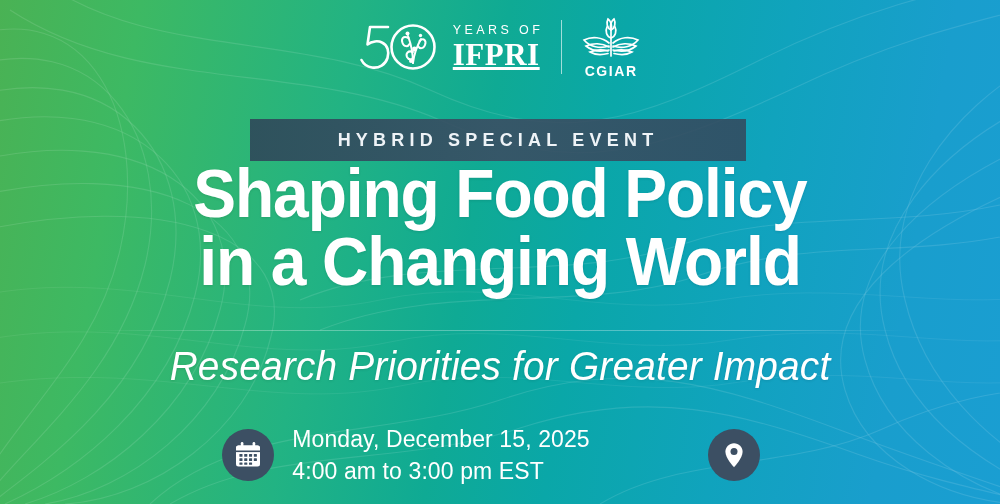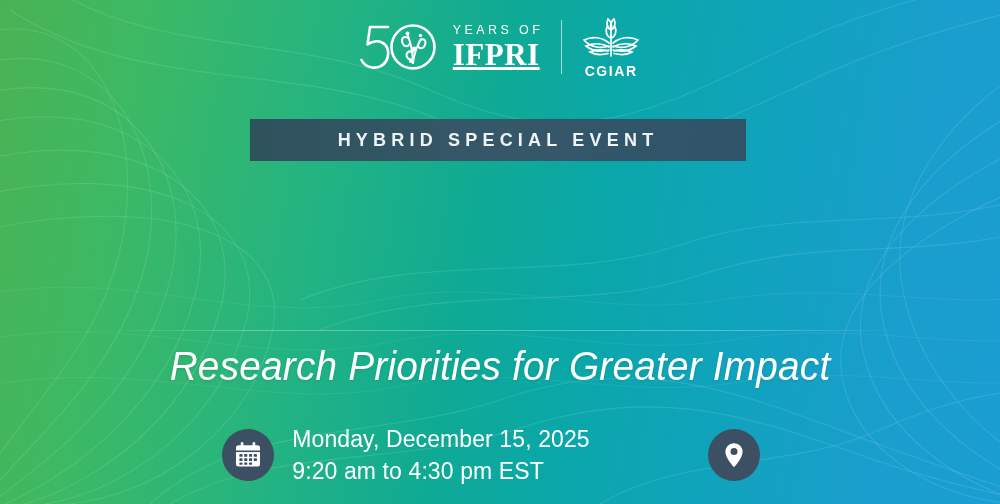--- a/index.html
+++ b/index.html
@@ -188,20 +188,24 @@
         </g>
       </svg>
       <span class="cgiar-name">CGIAR</span>
     </div>
   </div>
 
   <div class="event-band">
     <span class="event-band-label">HYBRID SPECIAL EVENT</span>
   </div>
 
+  <div class="title-block">
+    <div class="title-line">Shaping Food Policy</div>
+    <div class="title-line">in a Changing World</div>
+  </div>
 
   <div class="sub-rule"></div>
 
   <div class="subtitle">Research Priorities for Greater Impact</div>
 
   <div class="info-row">
 
     <div class="info-item">
       <span class="info-icon">
         <svg width="30" height="30" viewBox="0 0 30 30" aria-hidden="true">
@@ -220,21 +224,21 @@
             <rect x="16" y="18.2" width="3.1" height="2.8" rx="0.5"></rect>
             <rect x="20.8" y="18.2" width="3.1" height="2.8" rx="0.5"></rect>
             <rect x="6.4" y="22.4" width="3.1" height="2.4" rx="0.5"></rect>
             <rect x="11.2" y="22.4" width="3.1" height="2.4" rx="0.5"></rect>
             <rect x="16" y="22.4" width="3.1" height="2.4" rx="0.5"></rect>
           </g>
         </svg>
       </span>
       <div class="info-lines">
         <span class="info-line">Monday, December 15, 2025</span>
-        <span class="info-line"><span>9:20 am</span> <span class="ital">to</span> <span>4:30 pm EST</span></span>
+        <span class="info-line"><span>4:00 am</span> <span class="ital">to</span> <span>3:00 pm EST</span></span>
       </div>
     </div>
 
     <div class="info-item">
       <span class="info-icon">
         <svg width="30" height="30" viewBox="0 0 30 30" aria-hidden="true">
           <path d="M15 3.2 C10.2 3.2 6.4 7 6.4 11.8 C6.4 18.3 15 27.2 15 27.2 C15 27.2 23.6 18.3 23.6 11.8 C23.6 7 19.8 3.2 15 3.2 Z" fill="#ffffff"></path>
           <circle cx="15" cy="11.6" r="3.5" fill="#3c4f63"></circle>
         </svg>
       </span>

